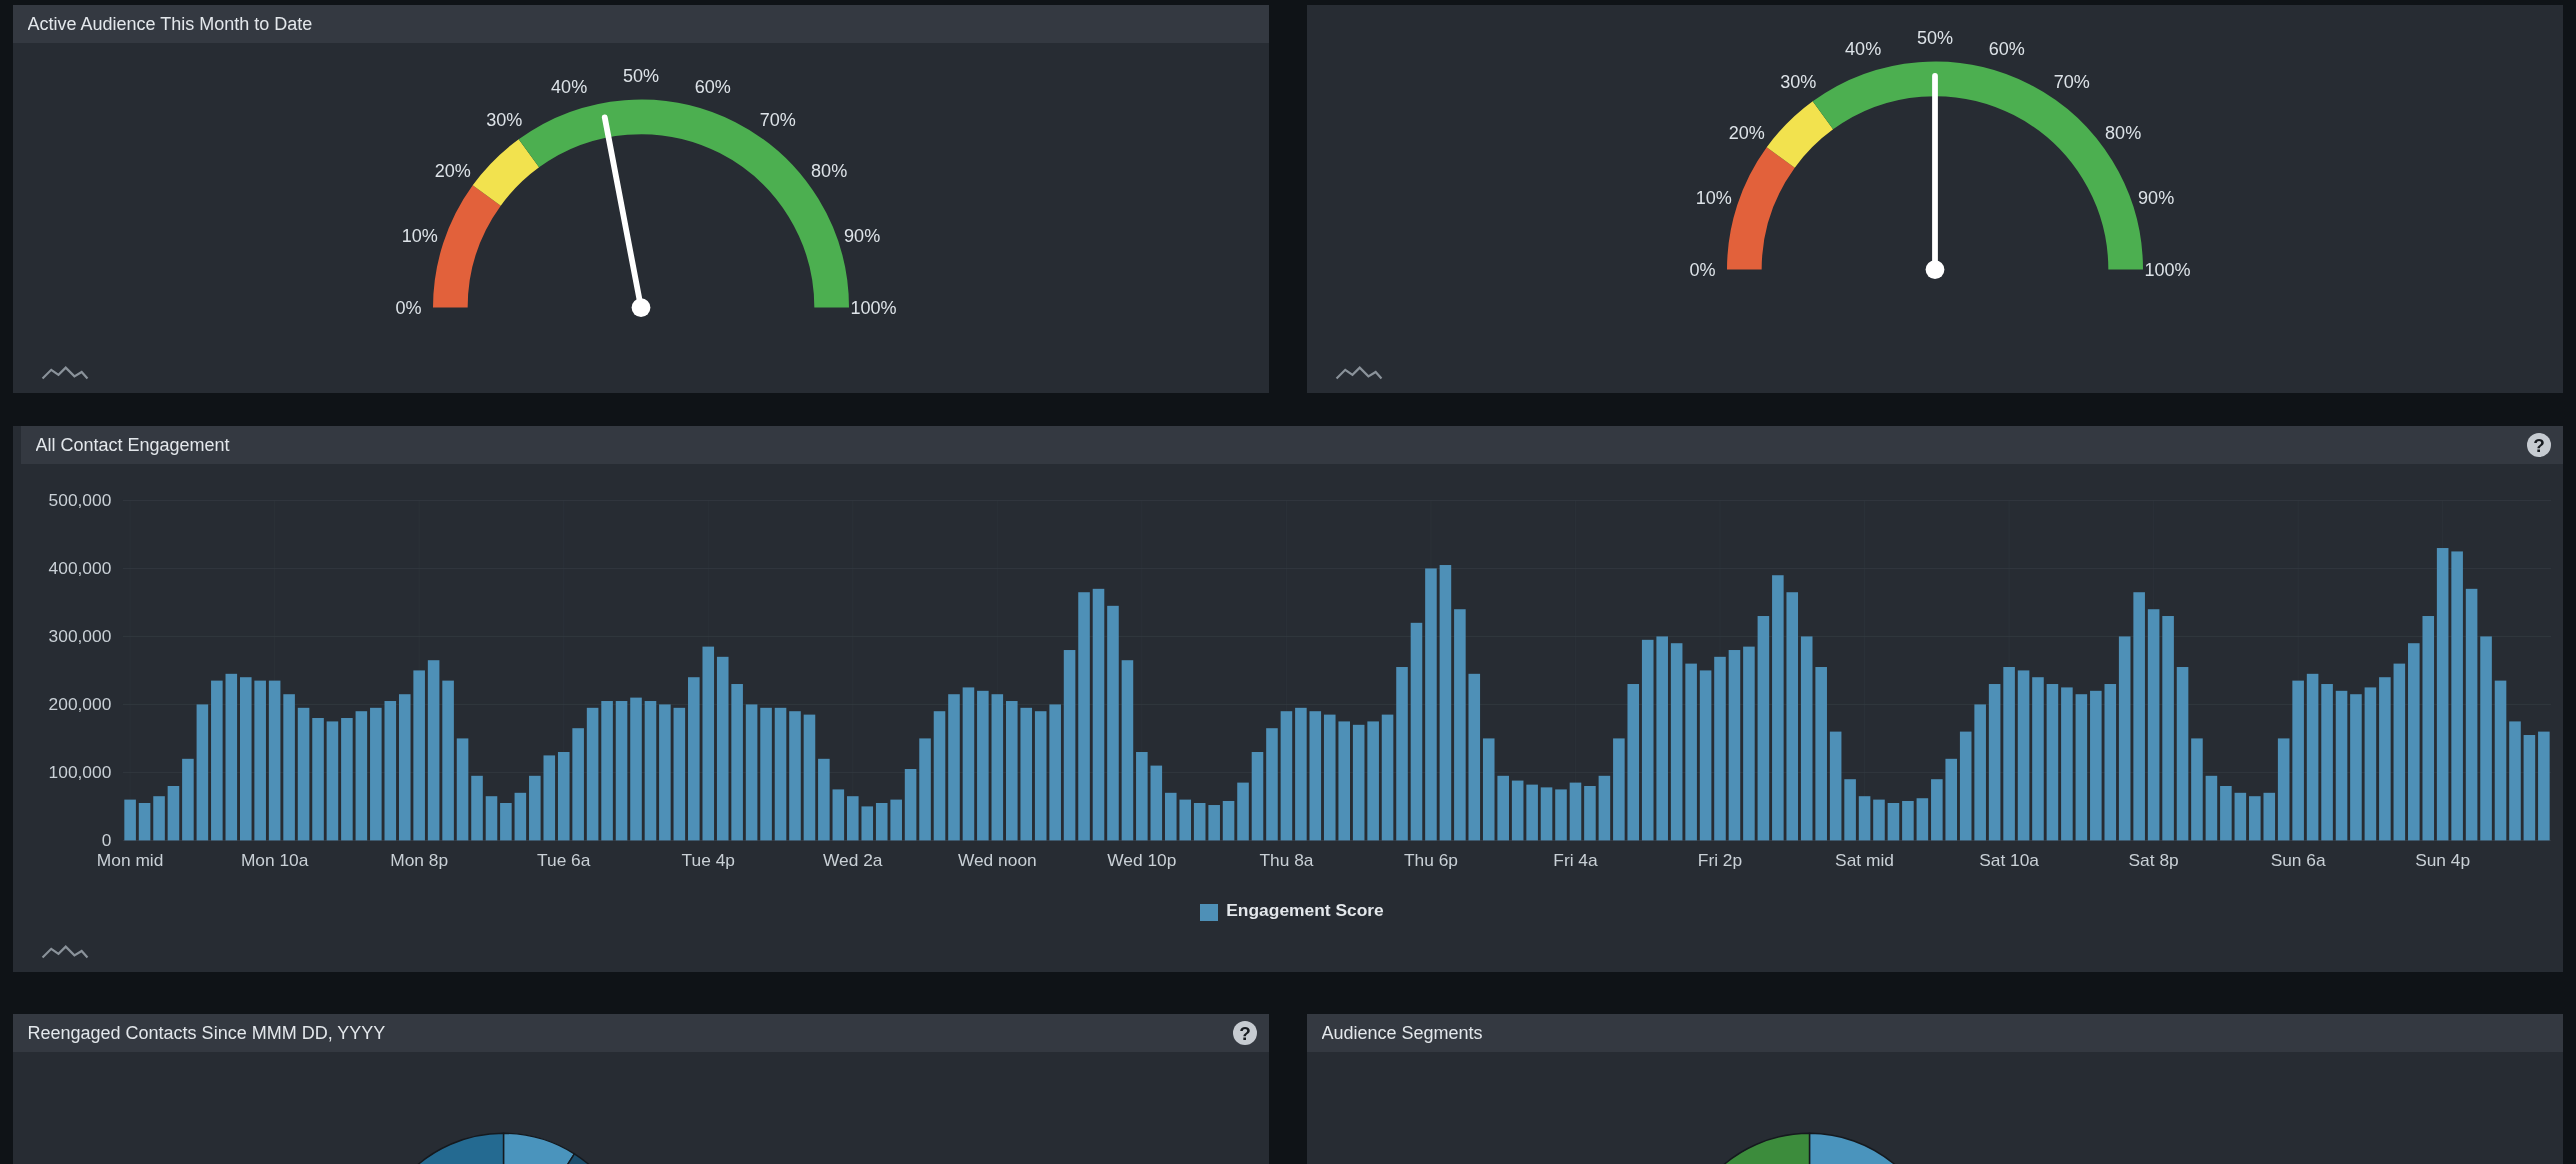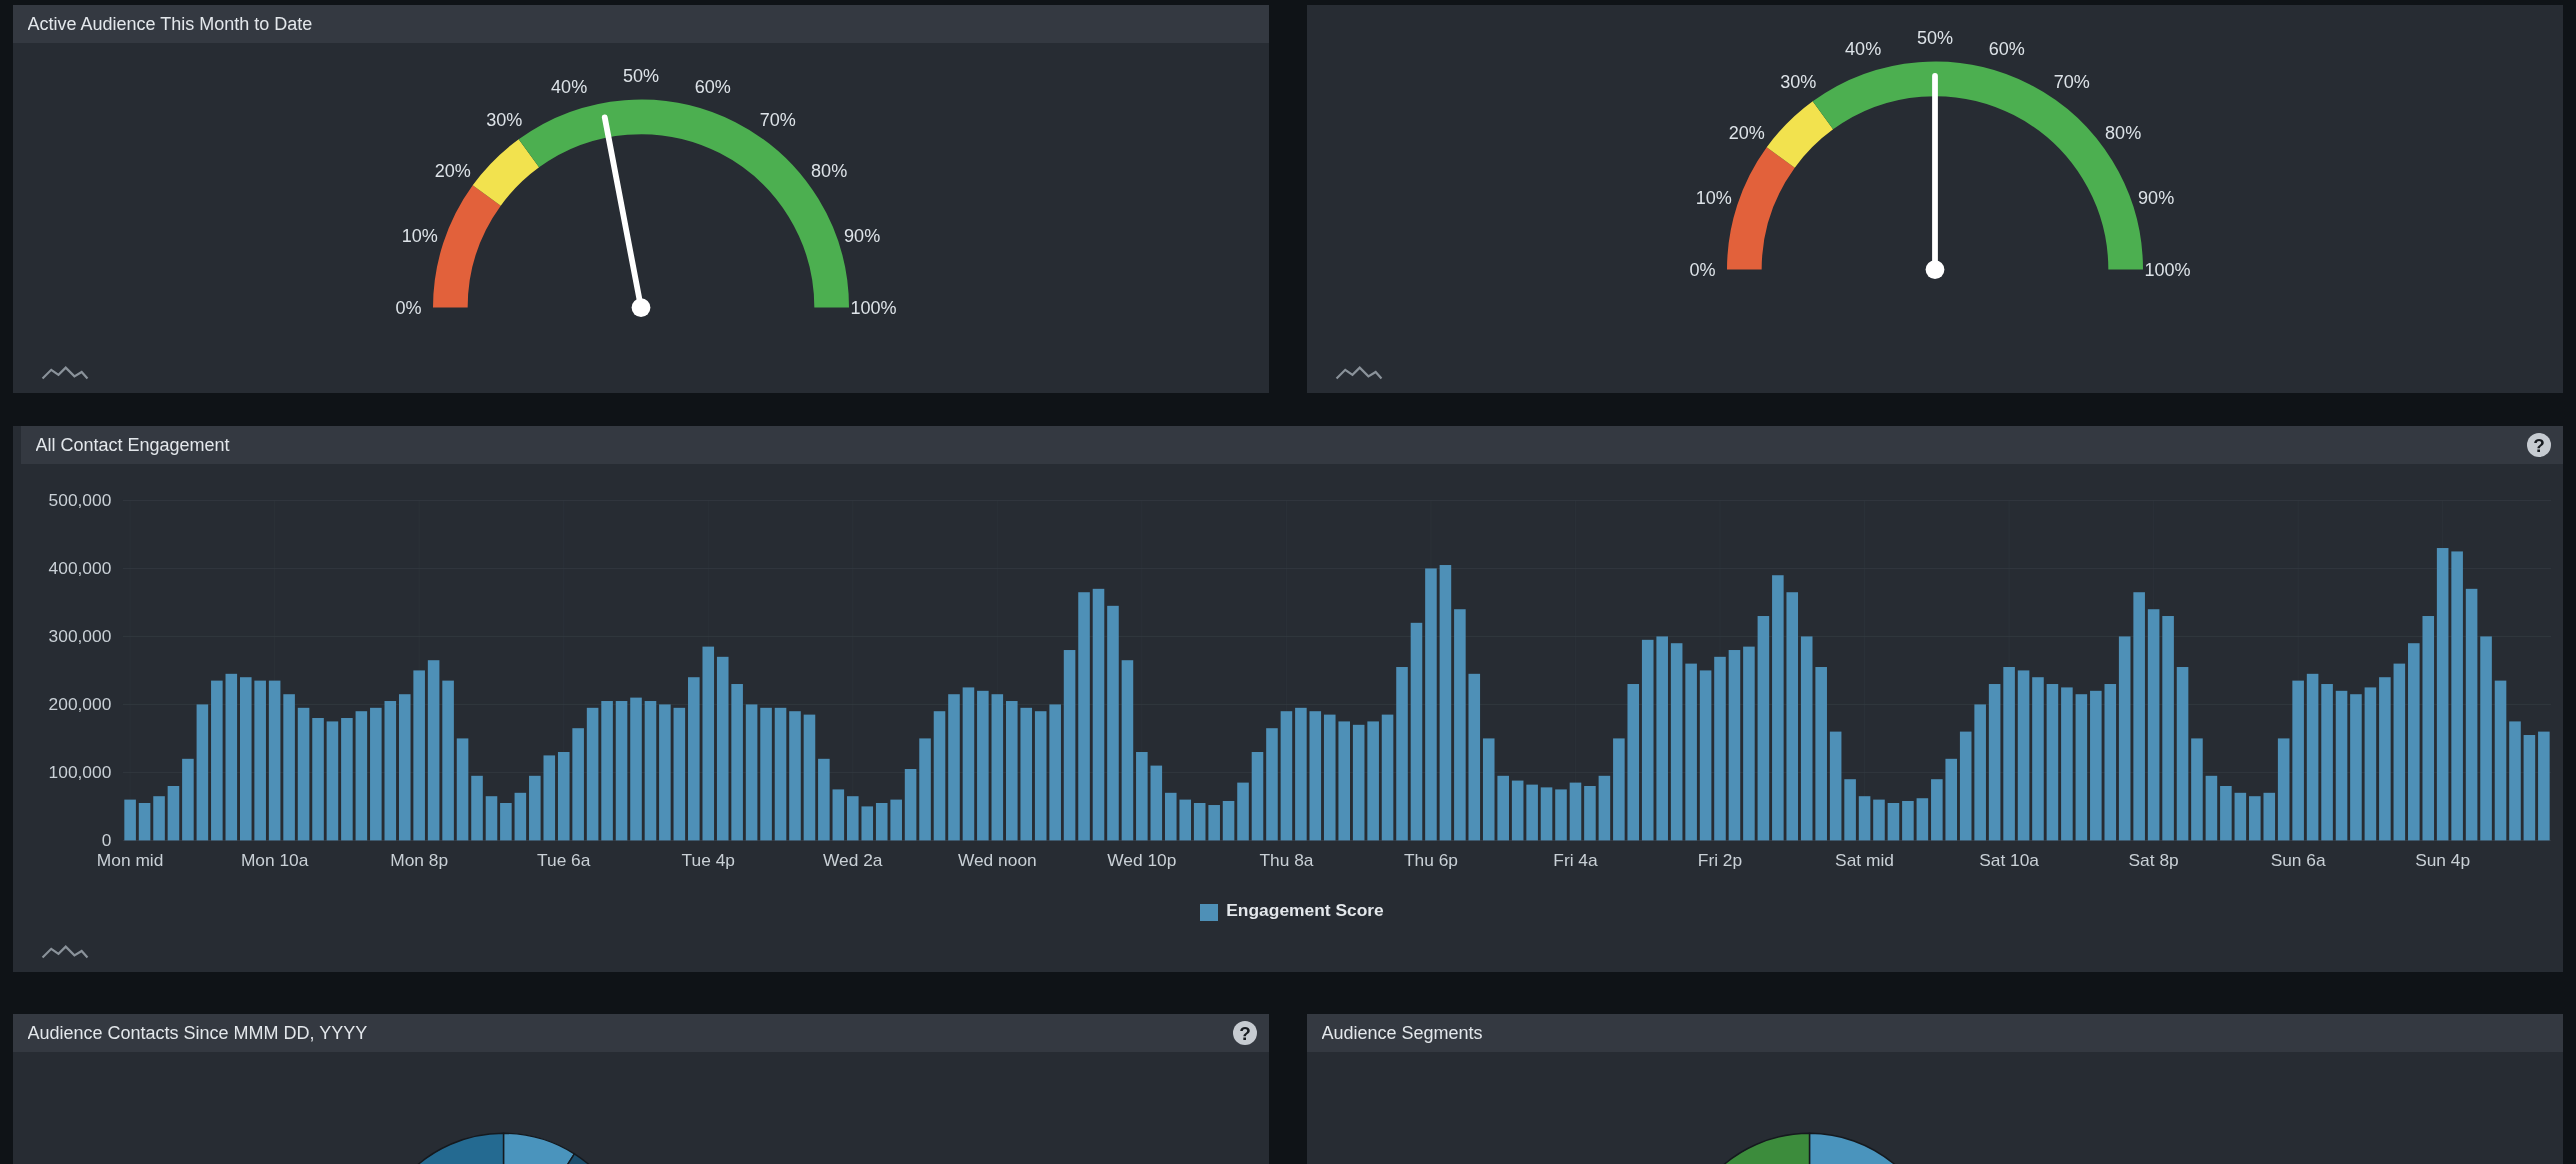--- a/index.html
+++ b/index.html
@@ -341,21 +341,21 @@
         <svg width="48" height="17.4" viewBox="0 0 66 24">
           <polyline points="2,20 14,8 24,15 34,5 46,17 56,11 64,20" fill="none" stroke="#8a929a" stroke-width="3"></polyline>
         </svg>
       </button>
     </section>
   </div>
 
   <div class="row row3">
     <section class="panel">
       <header>
-        <span class="ptitle">Audience Contacts Since MMM DD, YYYY</span>
+        <span class="ptitle">Reengaged Contacts Since MMM DD, YYYY</span>
         <span class="help">?</span>
       </header>
       <div class="pbody">
         <svg class="pie-svg pie-left" viewBox="-200 -200 400 400">
             <path d="M0,0 L0.0,-183.0 A183 183 0 0 1 98.1,-154.5 Z" fill="#4a94bd" stroke="#15191e" stroke-width="2"></path>
             <path d="M0,0 L98.1,-154.5 A183 183 0 0 1 56.6,174.0 Z" fill="#1c4f6e" stroke="#15191e" stroke-width="2"></path>
             <path d="M0,0 L56.6,174.0 A183 183 0 1 1 -0.0,-183.0 Z" fill="#246a91" stroke="#15191e" stroke-width="2"></path>
           </svg>
       </div>
     </section>

